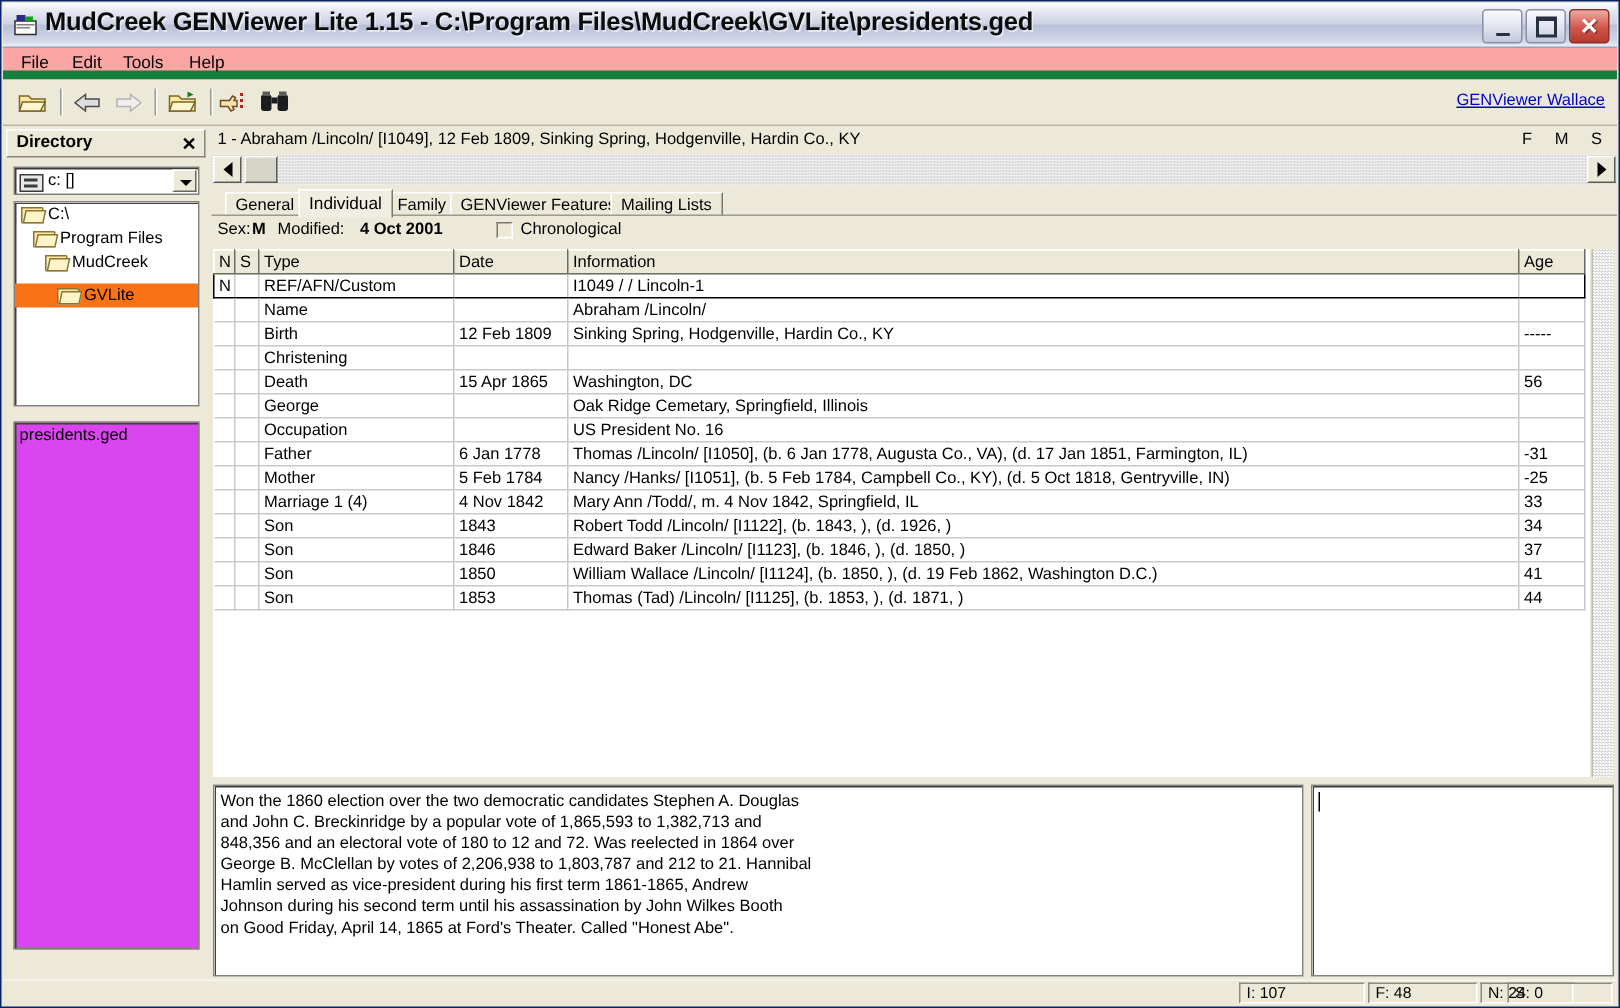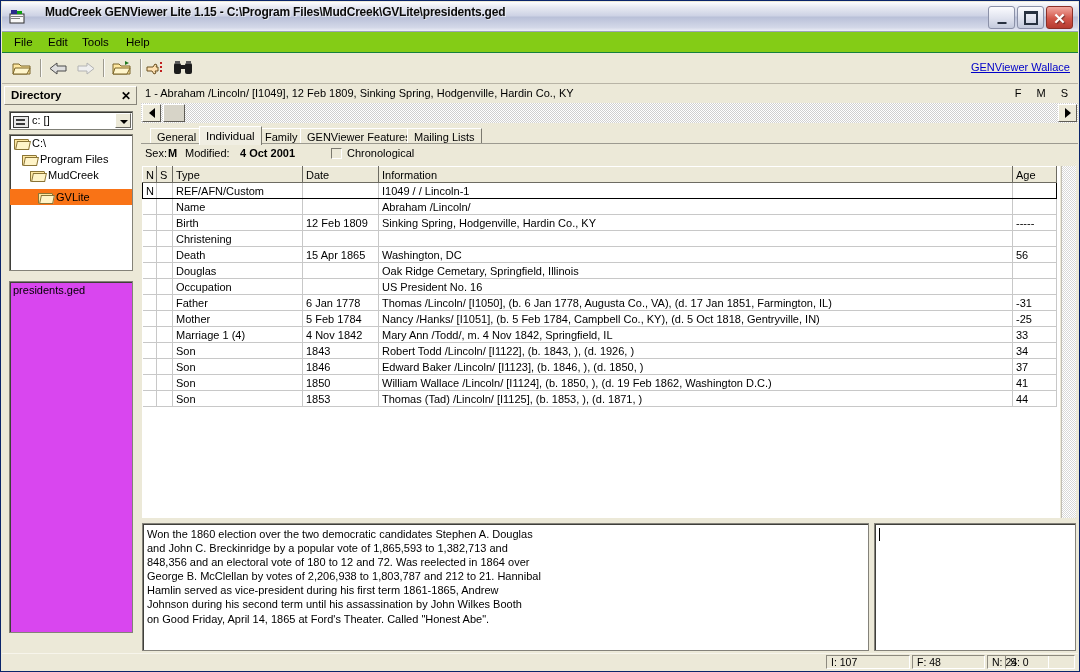--- a/index.html
+++ b/index.html
@@ -25,26 +25,25 @@
     background: linear-gradient(to bottom, #fdfdff 0%, #e7e9f2 18%, #cdd2e4 48%, #b9c0d8 52%, #d3d8e8 88%, #eceef6 100%);
     border-bottom: 1px solid #9ba2b8;
     box-sizing: border-box;
   }
   .title-icon {
     position: absolute; left: 7px; top: 7px;
     width: 17px; height: 16px;
   }
   .title-text {
     position: absolute; left: 28px; top: 3px;
-    font-size: 12px; font-weight: bold;
+    font-size: 17px; font-weight: bold;
     color: #0b0b0b;
     letter-spacing: -0.2px;
     white-space: nowrap;
     text-shadow: 1px 1px 0 rgba(255,255,255,0.55);
-    margin-left: 15px;
   }
   .winbtns { position: absolute; right: 5px; top: 4px; display: flex; gap: 2px; }
   .winbtn {
     width: 25px; height: 21px;
     border: 1px solid #8b91a8;
     border-radius: 3px;
     background: linear-gradient(to bottom, #fbfbfe, #dfe2ee 55%, #c3c9dc);
     position: relative;
   }
   .winbtn .g { position: absolute; left: 50%; top: 50%; transform: translate(-50%,-50%); }
@@ -58,22 +57,22 @@
     position: absolute; left: 50%; top: 50%; transform: translate(-50%,-50%);
     color: #fff; font-size: 15px; font-weight: bold; line-height: 1;
     font-family: "Liberation Sans", sans-serif;
     text-shadow: 1px 1px 1px rgba(0,0,0,0.45);
   }
 
   
   .menubar {
     position: absolute; left: 1px; top: 31px;
     width: 1076px; height: 21px;
-    background: #84cc16;
-    border-bottom: 1px solid #15803d;
+    background: #fca5a5;
+    border-bottom: 6px solid #15803d;
     box-sizing: border-box;
   }
   .menu-item {
     position: absolute; top: 3px;
     font-size: 11.5px; color: #000;
     padding: 1px 6px;
   }
 
   
   .toolbar {
@@ -535,21 +534,21 @@
             <td></td>
             <td></td>
             <td>Death</td>
             <td>15 Apr 1865</td>
             <td>Washington, DC</td>
             <td>56</td>
           </tr>
           <tr>
             <td></td>
             <td></td>
-            <td>Douglas</td>
+            <td>George</td>
             <td></td>
             <td>Oak Ridge Cemetary, Springfield, Illinois</td>
             <td></td>
           </tr>
           <tr>
             <td></td>
             <td></td>
             <td>Occupation</td>
             <td></td>
             <td>US President No. 16</td>

